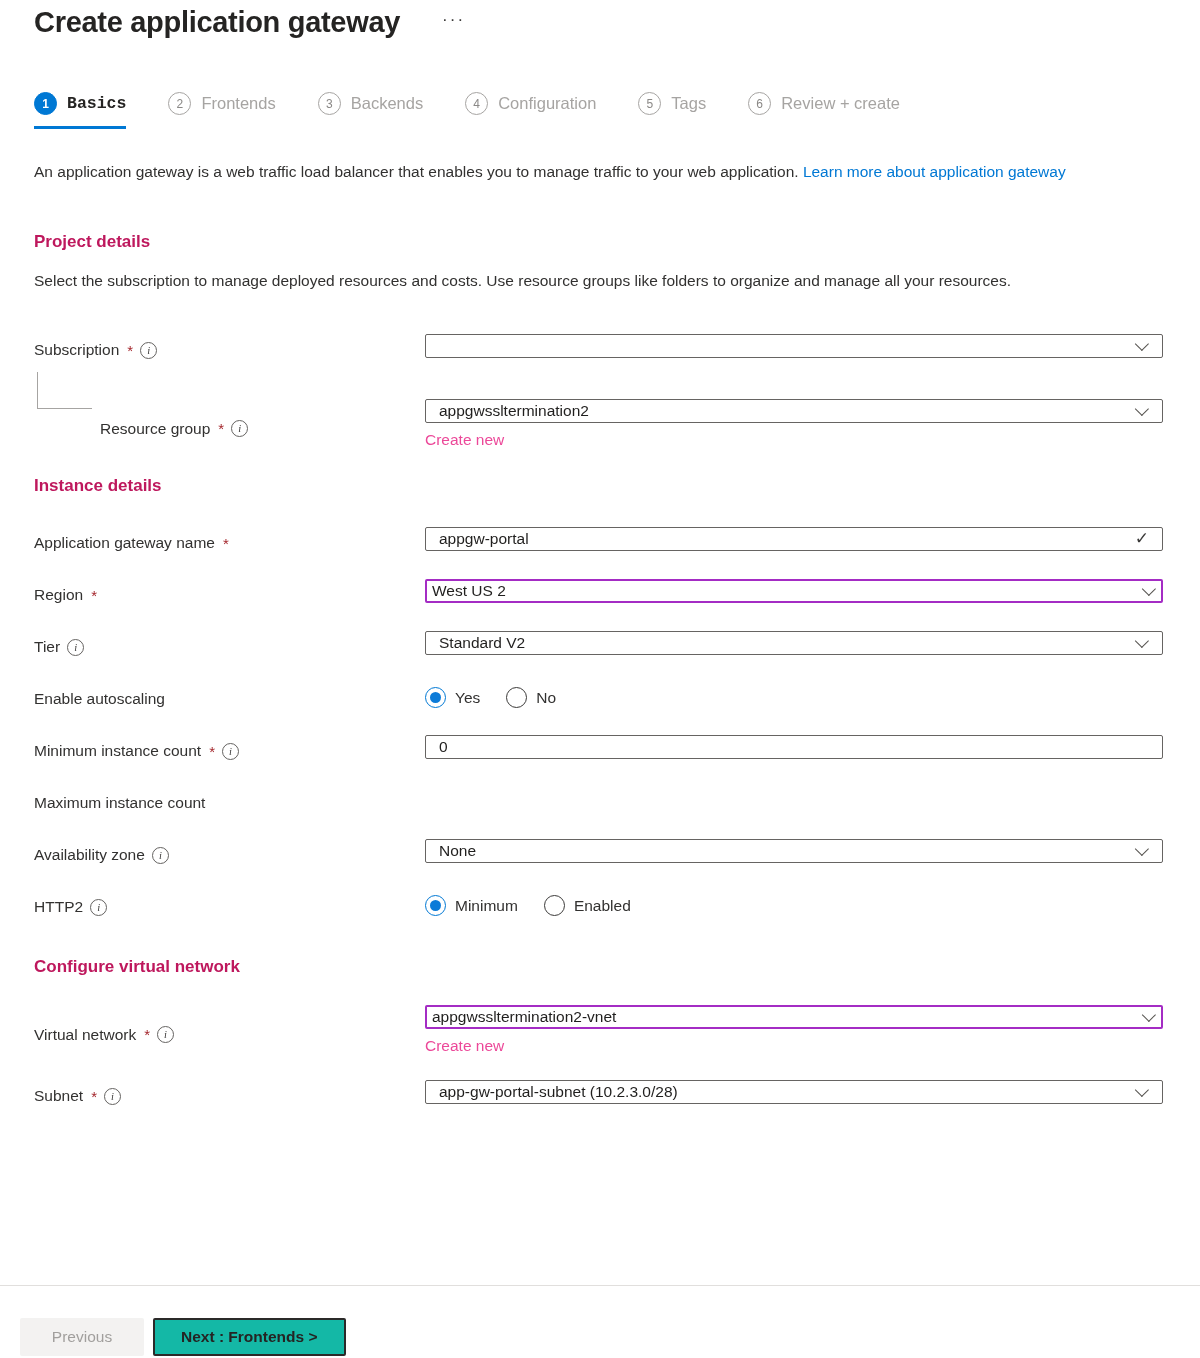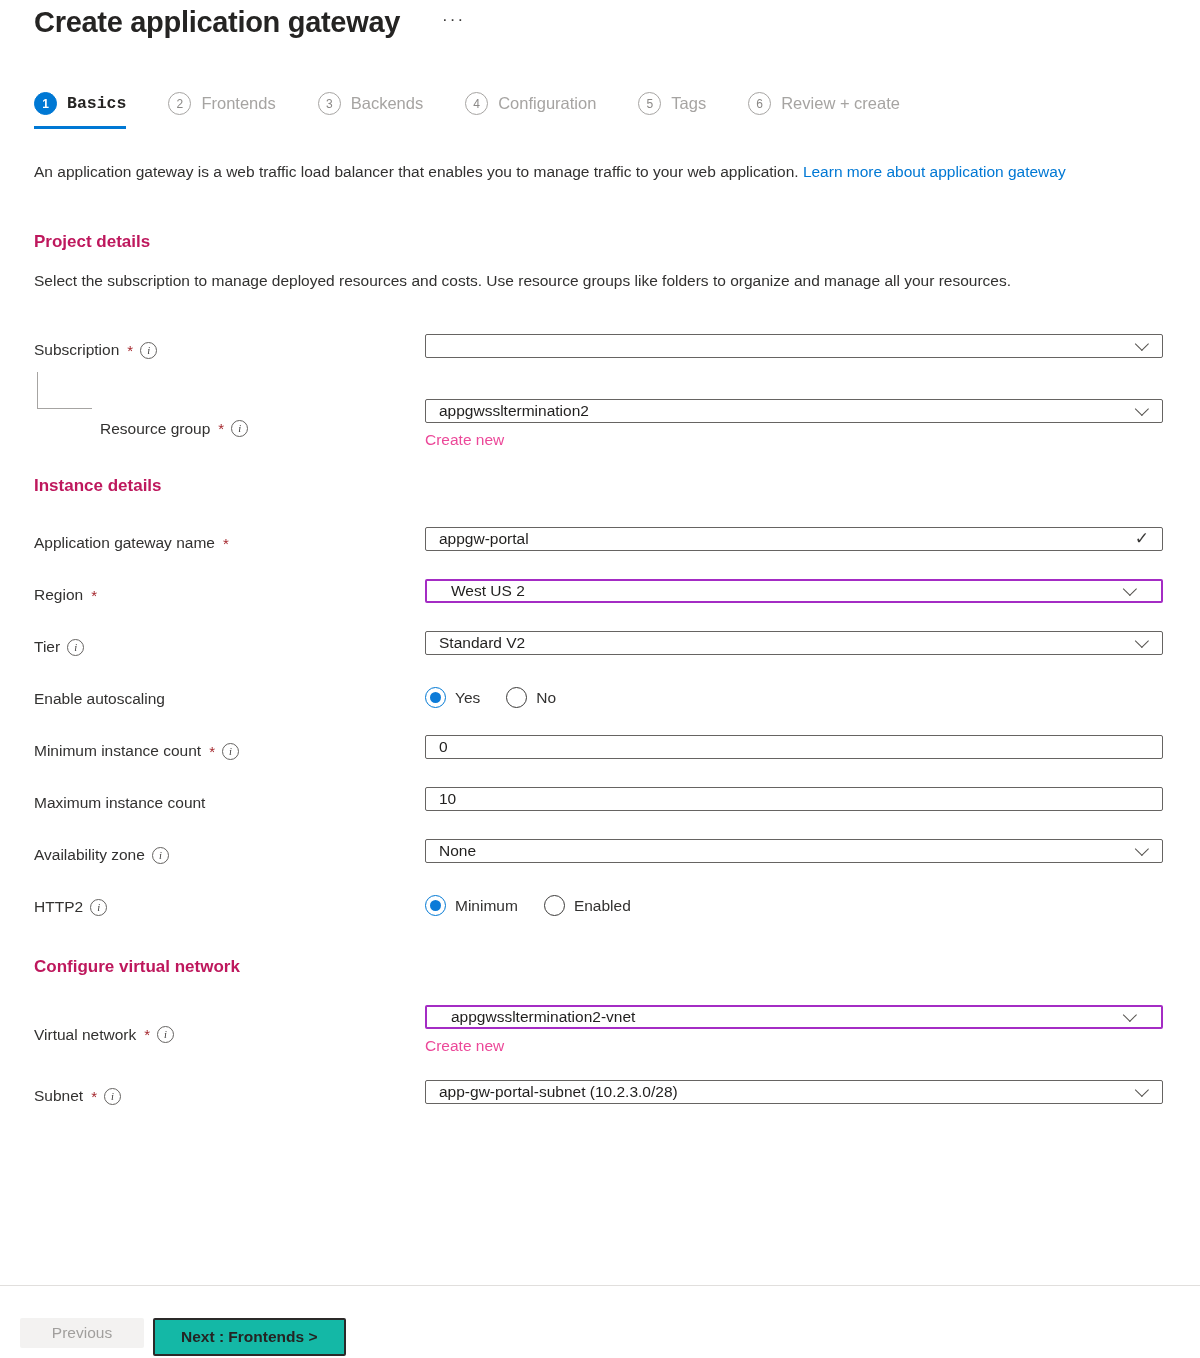--- a/index.html
+++ b/index.html
@@ -48,21 +48,21 @@
     width:17px; height:17px; border-radius:50%; border:1px solid #65636
     1; color:#3b3a39; display:inline-flex; align-items:center; justify-content:center;
     font-size:10.5px; font-style:italic; font-family:"Liberation Serif", serif;
     border:1px solid #656361; cursor:pointer; flex:0 0 auto;
   }
   .control {
     height:24px; background:#fff; border:1px solid #666462; border-radius:2px;
     display:flex; align-items:center; justify-content:space-between;
     padding:0 13px; font-size:15.5px; color:#201f1e; cursor:pointer;
   }
-  .control.purple { border:2px solid #a42cc4; padding:0 24px;gap:44px; }
+  .control.purple { border:2px solid #a42cc4; padding:0 5px;gap:44px; }
   .chevron {
     width:10px; height:10px; border-left:1.7px solid #55534f; border-bottom:1.7px solid #55534f;
     transform:rotate(-45deg) translateY(-3px); flex:0 0 auto;
   }
   .check-glyph { font-size:17px; color:#3b3a39; flex:0 0 auto; }
 
   
   .radio-group { display:flex; align-items:center; gap:26px; padding-top:6px; }
   .radio-option { display:flex; align-items:center; gap:9px; cursor:pointer; font-size:15.5px; color:#323130; }
   .radio-circle { width:21px; height:21px; border-radius:50%; border:1.6px solid #3b3a39; background:#fff;
@@ -75,21 +75,21 @@
   
   .sub-group { position:relative; }
   .tree-connector { position:absolute; left:3px; top:40px; width:55px; height:37px;
                     border-left:1px solid #a6a4a2; border-bottom:1px solid #a6a4a2; }
   .indent-label { padding-left:66px; }
 
   
   .footer { margin-top:auto; border-top:1px solid #e1dfdd; padding:32px 0 0 20px; height:73px; }
   .footer-buttons { display:flex; gap:9px; }
   .btn-previous {
-    width:124px; height:30px; background:#f3f2f1; color:#a19f9d; border:none;
+    width:124px; height:38px; background:#f3f2f1; color:#a19f9d; border:none;
     font-size:15.5px; font-family:"Liberation Sans", sans-serif; border-radius:2px;
   }
   .btn-next {
     height:38px; padding:0 26px; background:#14b8a6; color:#252423; border:2px solid #2b2a29;
     font-size:15.5px; font-weight:700; font-family:"Liberation Sans", sans-serif;
     border-radius:2px; cursor:pointer;
   }
 </style>
 </head>
 <body>
@@ -235,25 +235,20 @@
       <div class="control">
         <span>0</span>
       </div>
     </div>
   </div>
 
   <div class="form-row">
     <div class="row-label">
       <span>Maximum instance count</span>
     </div>
-    <div class="row-field">
-      <div class="control">
-        <span>10</span>
-      </div>
-    </div>
   </div>
 
   <div class="form-row">
     <div class="row-label">
       <span>Availability zone</span>
       <span class="info-icon">i</span>
     </div>
     <div class="row-field">
       <div class="control">
         <span>None</span>

